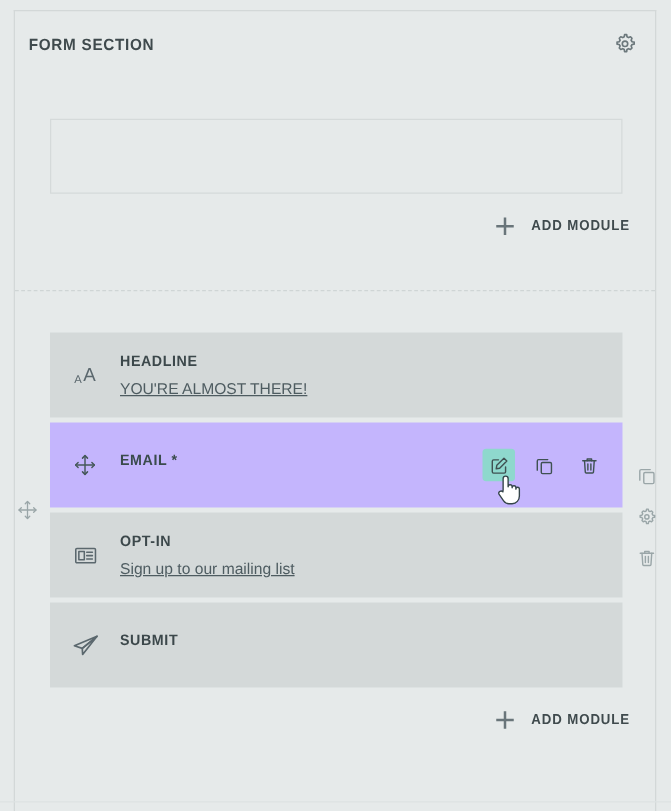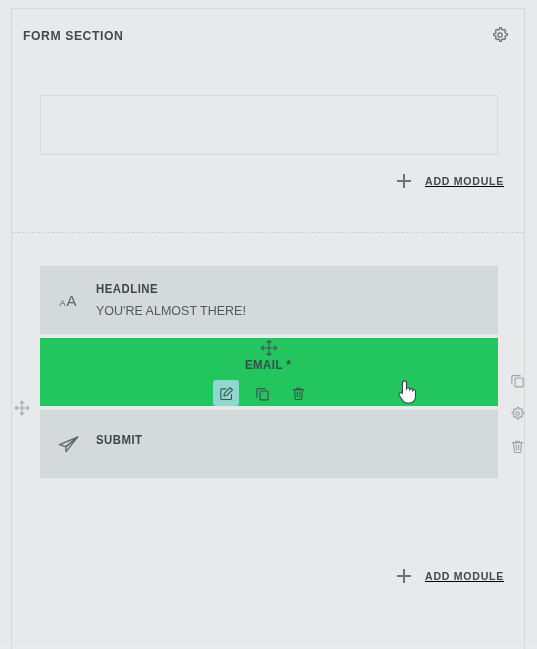--- a/index.html
+++ b/index.html
@@ -78,21 +78,20 @@
     background: #e6eaea;
   }
 
   .add-module-row {
     position: absolute;
     display: flex;
     align-items: center;
     gap: 14px;
     cursor: pointer;
     user-select: none;
-    text-decoration: underline;
   }
   .add-module-row .plus {
     width: 14px; height: 14px;
     position: relative;
     flex: none;
   }
   .add-module-row .plus:before,
   .add-module-row .plus:after {
     content: "";
     position: absolute;
@@ -136,22 +135,21 @@
   .module-row {
     position: relative;
     height: 68px;
     margin-bottom: 4px;
     background: #d4d9d9;
     display: flex;
     align-items: center;
     cursor: pointer;
   }
   .module-row.selected {
-    background: #22c55e;
-    flex-direction: column;
+    background: #c4b5fd;
   }
   .module-icon {
     width: 56px;
     flex: none;
     display: flex;
     align-items: center;
     justify-content: center;
     color: #56646a;
   }
   .module-text {
@@ -164,20 +162,21 @@
     letter-spacing: 0.5px;
     color: #3c484b;
     text-transform: uppercase;
     margin-bottom: 8px;
     transform: scaleX(0.95);
     transform-origin: left center;
   }
   .module-sub {
     font-size: 12.5px;
     color: #4e5c61;
+    text-decoration: underline;
   }
   .module-row.selected .module-title,
   .module-row.selected .module-sub { color: #3a4b4c; }
 
   
   .row-tools {
     display: flex;
     align-items: center;
     gap: 10px;
     padding-right: 14px;
@@ -357,20 +356,33 @@
           <svg width="17" height="17" viewBox="0 0 24 24" fill="none" stroke="#3f5152" stroke-width="1.6" stroke-linecap="round" stroke-linejoin="round">
             <path d="M4.5 6.5h15"></path>
             <path d="M9.5 6.5V4.6h5v1.9"></path>
             <path d="M6.5 6.5l.9 13a1 1 0 001 .9h7.2a1 1 0 001-.9l.9-13"></path>
             <path d="M10.3 10v7M13.7 10v7"></path>
           </svg>
         </div>
       </div>
     </div>
 
+    <div class="module-row">
+      <div class="module-icon">
+        <svg width="21" height="21" viewBox="0 0 24 24" fill="none" stroke="#5b686e" stroke-width="1.4" stroke-linecap="round" stroke-linejoin="round">
+          <rect x="3" y="5.5" width="18" height="13" rx="1"></rect>
+          <rect x="5.8" y="8.3" width="5" height="7.4"></rect>
+          <path d="M13 9h5.2M13 12h5.2M13 15h5.2"></path>
+        </svg>
+      </div>
+      <div class="module-text">
+        <div class="module-title">OPT-IN</div>
+        <div class="module-sub">Sign up to our mailing list</div>
+      </div>
+    </div>
 
     <div class="module-row">
       <div class="module-icon">
         <svg width="23" height="23" viewBox="0 0 24 24" fill="none" stroke="#5b686e" stroke-width="1.4" stroke-linecap="round" stroke-linejoin="round">
           <path d="M21.5 4.2L2.6 12.1l6.6 2.2z"></path>
           <path d="M21.5 4.2L9.2 14.3l.3 5.1 2.8-3.6z"></path>
         </svg>
       </div>
       <div class="module-text">
         <div class="module-title">SUBMIT</div>

